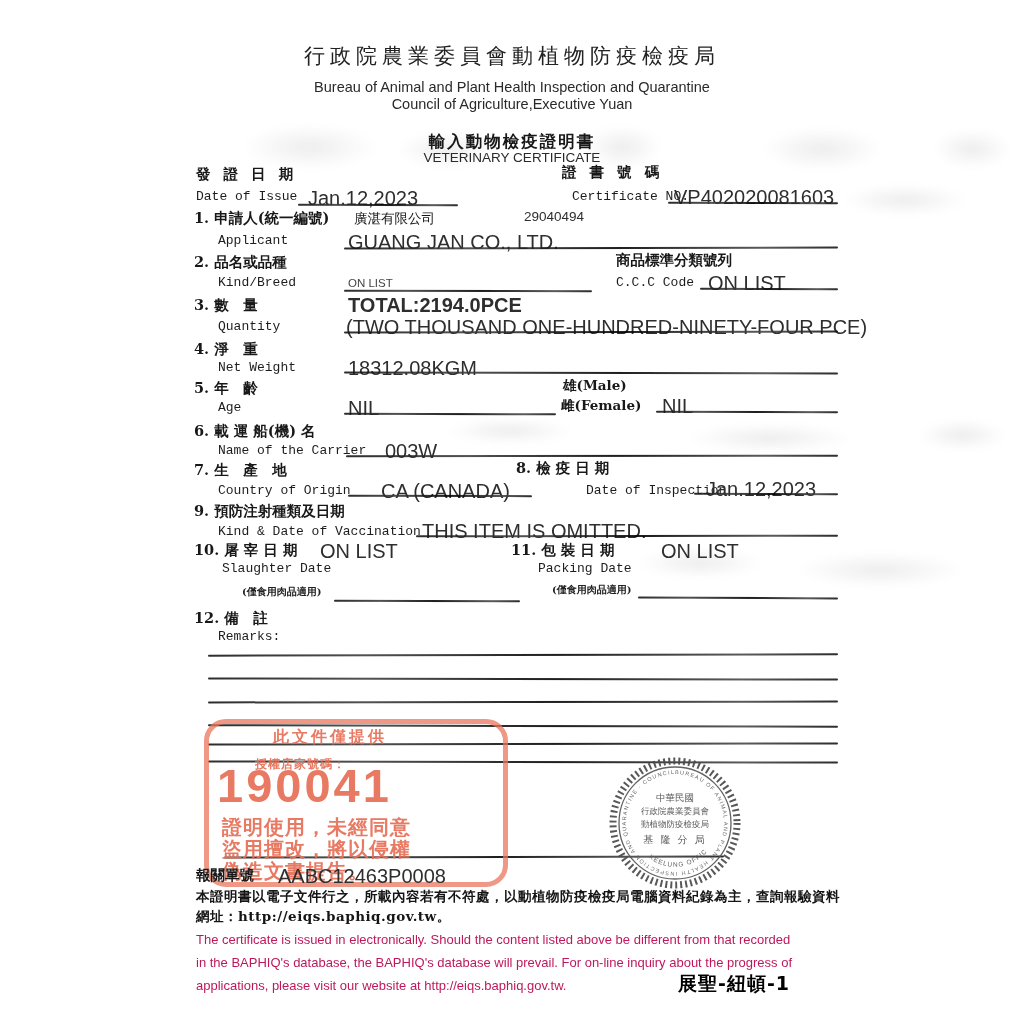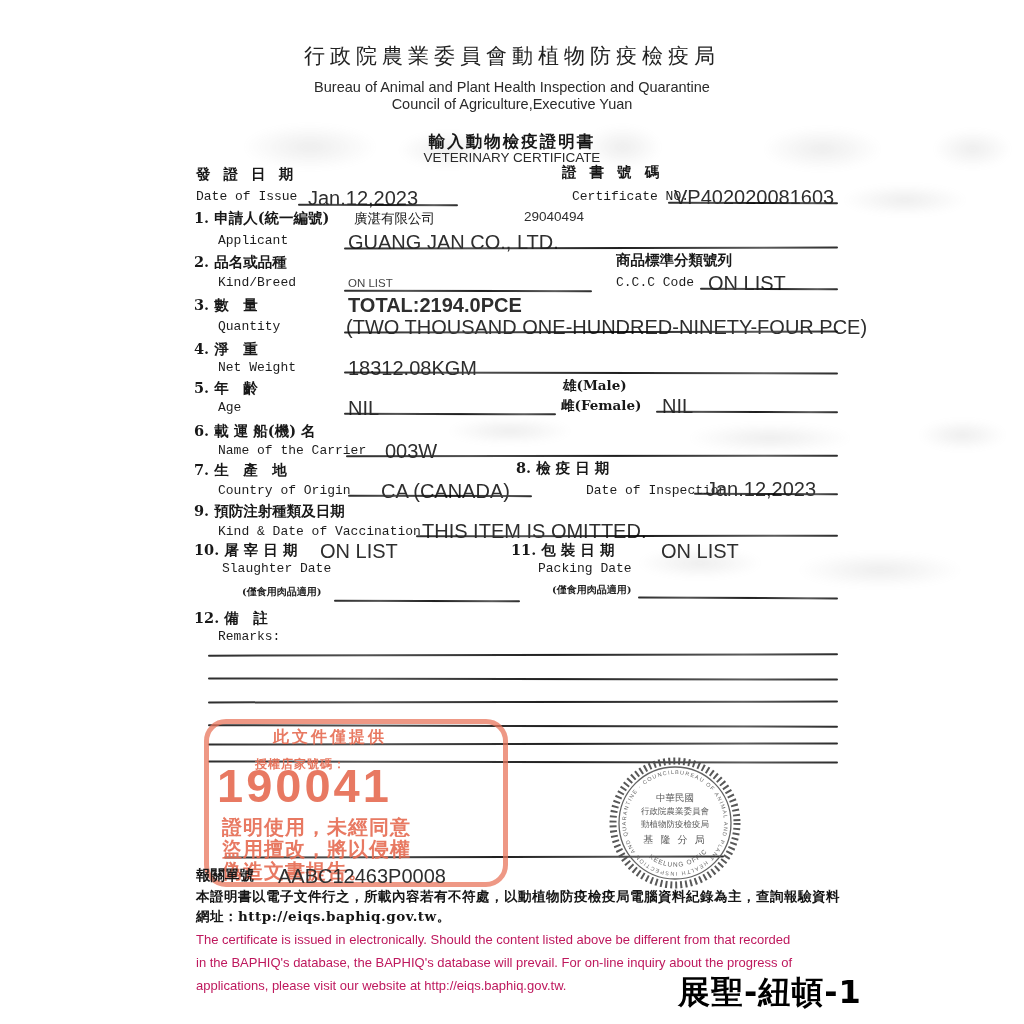--- a/index.html
+++ b/index.html
@@ -13,21 +13,21 @@
   .ctr{left:0;width:1024px;text-align:center;}
   .agency{font-family:"DejaVu Serif","Liberation Serif",serif;font-size:21px;letter-spacing:5px;font-weight:500;color:#222;}
   .hdr-en{font-size:14.5px;color:#2a2a2a;}
   .rule{position:absolute;height:2px;background:linear-gradient(90deg,#111 0%,#3a3a3a 25%,#000 55%,#444 85%,#111 100%);opacity:.88;border-radius:1px;}
   .smudge{position:absolute;background:radial-gradient(ellipse at center,rgba(110,110,110,.55),rgba(160,160,160,.2) 55%,transparent 75%);filter:blur(3px);opacity:.22;border-radius:50%;}
   .stamp{position:absolute;left:204px;top:719px;width:294px;height:158px;border:5px solid rgba(232,117,92,.75);
          border-radius:22px;color:rgba(230,110,85,.92);font-family:"Liberation Sans",sans-serif;font-weight:700;}
   .stamp .abs{letter-spacing:1px;}
   .footzh{font-family:"DejaVu Serif","Liberation Serif",serif;font-weight:600;font-size:13.5px;color:#151515;letter-spacing:.5px;}
   .footen{font-size:13px;color:#be185d;}
-  .tag{font-size:32px;font-weight:800;color:#000;font-family:"DejaVu Sans","Liberation Sans",sans-serif;letter-spacing:1px;}
+  .tag{font-size:19px;font-weight:800;color:#000;font-family:"DejaVu Sans","Liberation Sans",sans-serif;letter-spacing:1px;}
   svg.seal{position:absolute;left:600px;top:748px;filter:blur(.3px);opacity:.92;}
 </style>
 </head>
 <body>
 
 <div class="sheet">
 
   <div class="smudge" style="left:245px;top:125px;width:130px;height:44px;"></div>
   <div class="smudge" style="left:400px;top:132px;width:95px;height:36px;"></div>
   <div class="smudge" style="left:585px;top:126px;width:75px;height:42px;"></div>

